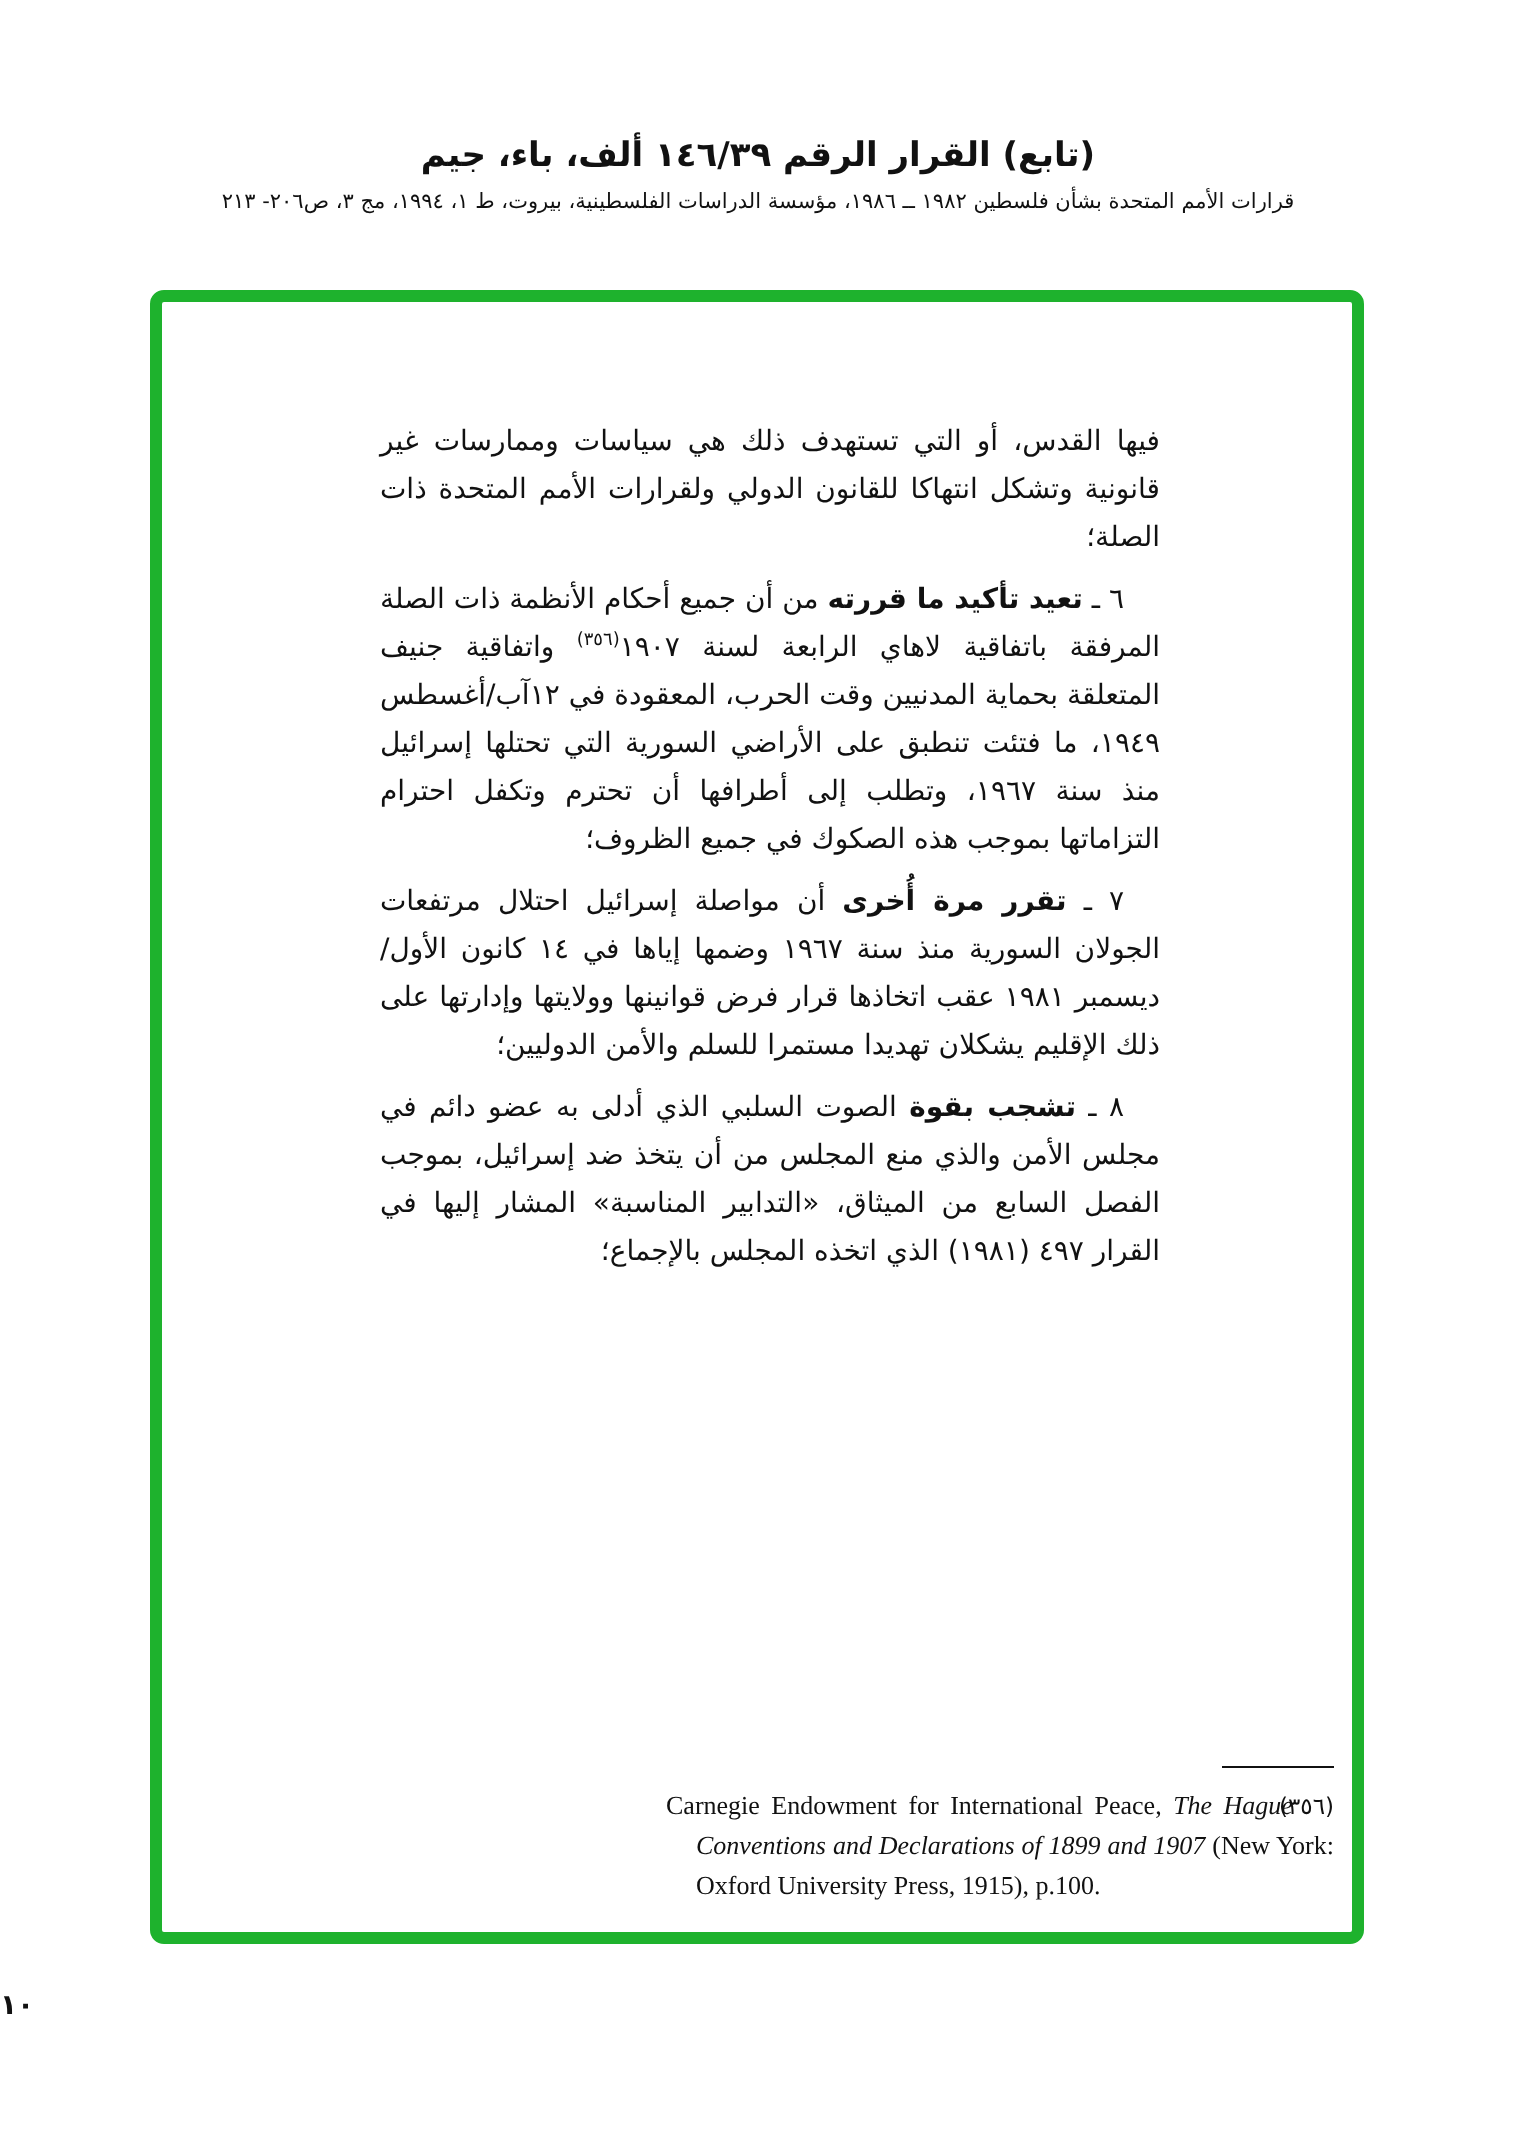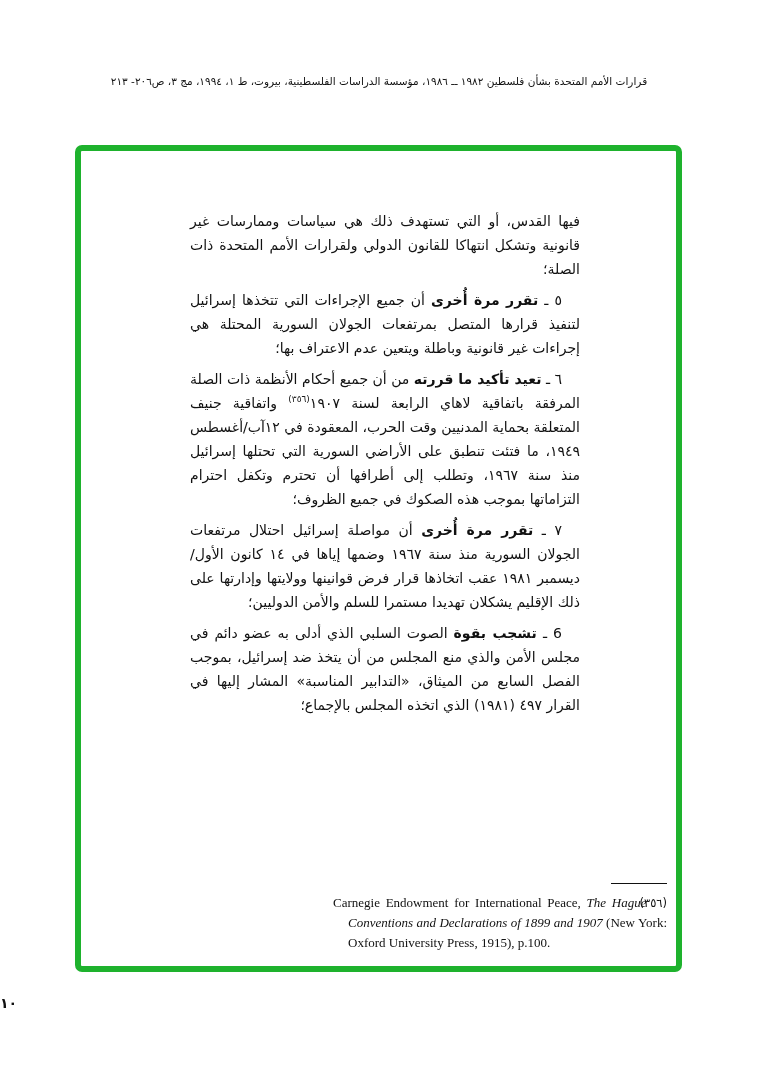--- a/index.html
+++ b/index.html
@@ -67,30 +67,30 @@
     top: 995px; left: 0; width: 100%;
     text-align: left;
     font-size: 14px; font-weight: bold;
     direction: rtl;
   }
 </style>
 </head>
 <body>
 
 <div class="header">
+  <div class="header-title">(تابع) القرار الرقم ١٤٦/٣٩ ألف، باء، جيم</div>
   <div class="header-source">قرارات الأمم المتحدة بشأن فلسطين ١٩٨٢ ــ ١٩٨٦، مؤسسة الدراسات الفلسطينية، بيروت، ط ١، ١٩٩٤، مج ٣، ص٢٠٦- ٢١٣</div>
 </div>
 
 <div class="frame" style="border-color: rgb(30, 178, 45);">
   <div class="body-col">
       <div class="para"><span>فيها القدس، أو التي تستهدف ذلك هي سياسات وممارسات غير قانونية وتشكل انتهاكا للقانون الدولي ولقرارات الأمم المتحدة ذات الصلة؛</span></div>
-      <div class="para indent"><span>٥ ـ </span><span class="b">تقرر مرة أُخرى</span><span> أن جميع الإجراءات التي تتخذها إسرائيل لتنفيذ قرارها المتصل بمرتفعات الجولان السورية المحتلة هي إجراءات غير قانونية وباطلة ويتعين عدم الاعتراف بها؛</span></div>
       <div class="para indent"><span>٦ ـ </span><span class="b">تعيد تأكيد ما قررته</span><span> من أن جميع أحكام الأنظمة ذات الصلة المرفقة باتفاقية لاهاي الرابعة لسنة ١٩٠٧</span><sup>(٣٥٦)</sup><span> واتفاقية جنيف المتعلقة بحماية المدنيين وقت الحرب، المعقودة في ١٢آب/أغسطس ١٩٤٩، ما فتئت تنطبق على الأراضي السورية التي تحتلها إسرائيل منذ سنة ١٩٦٧، وتطلب إلى أطرافها أن تحترم وتكفل احترام التزاماتها بموجب هذه الصكوك في جميع الظروف؛</span></div>
       <div class="para indent"><span>٧ ـ </span><span class="b">تقرر مرة أُخرى</span><span> أن مواصلة إسرائيل احتلال مرتفعات الجولان السورية منذ سنة ١٩٦٧ وضمها إياها في ١٤ كانون الأول/ديسمبر ١٩٨١ عقب اتخاذها قرار فرض قوانينها وولايتها وإدارتها على ذلك الإقليم يشكلان تهديدا مستمرا للسلم والأمن الدوليين؛</span></div>
-      <div class="para indent"><span>6 ـ </span><span class="b">تشجب بقوة</span><span> الصوت السلبي الذي أدلى به عضو دائم في مجلس الأمن والذي منع المجلس من أن يتخذ ضد إسرائيل، بموجب الفصل السابع من الميثاق، «التدابير المناسبة» المشار إليها في القرار ٤٩٧ (١٩٨١) الذي اتخذه المجلس بالإجماع؛</span></div>
+      <div class="para indent"><span>٨ ـ </span><span class="b">تشجب بقوة</span><span> الصوت السلبي الذي أدلى به عضو دائم في مجلس الأمن والذي منع المجلس من أن يتخذ ضد إسرائيل، بموجب الفصل السابع من الميثاق، «التدابير المناسبة» المشار إليها في القرار ٤٩٧ (١٩٨١) الذي اتخذه المجلس بالإجماع؛</span></div>
     </div>
 
   <div class="footnote-area">
     <div class="fn-rule"></div>
     <div class="footnote"><span class="fn-marker">(٣٥٦)</span><span>Carnegie Endowment for International Peace, </span><span class="i">The Hague Conventions and Declarations of 1899 and 1907</span><span> (New York: Oxford University Press, 1915), p.100.</span></div>
   </div>
 </div>
 
 <div class="page-number">١٠</div>
 

